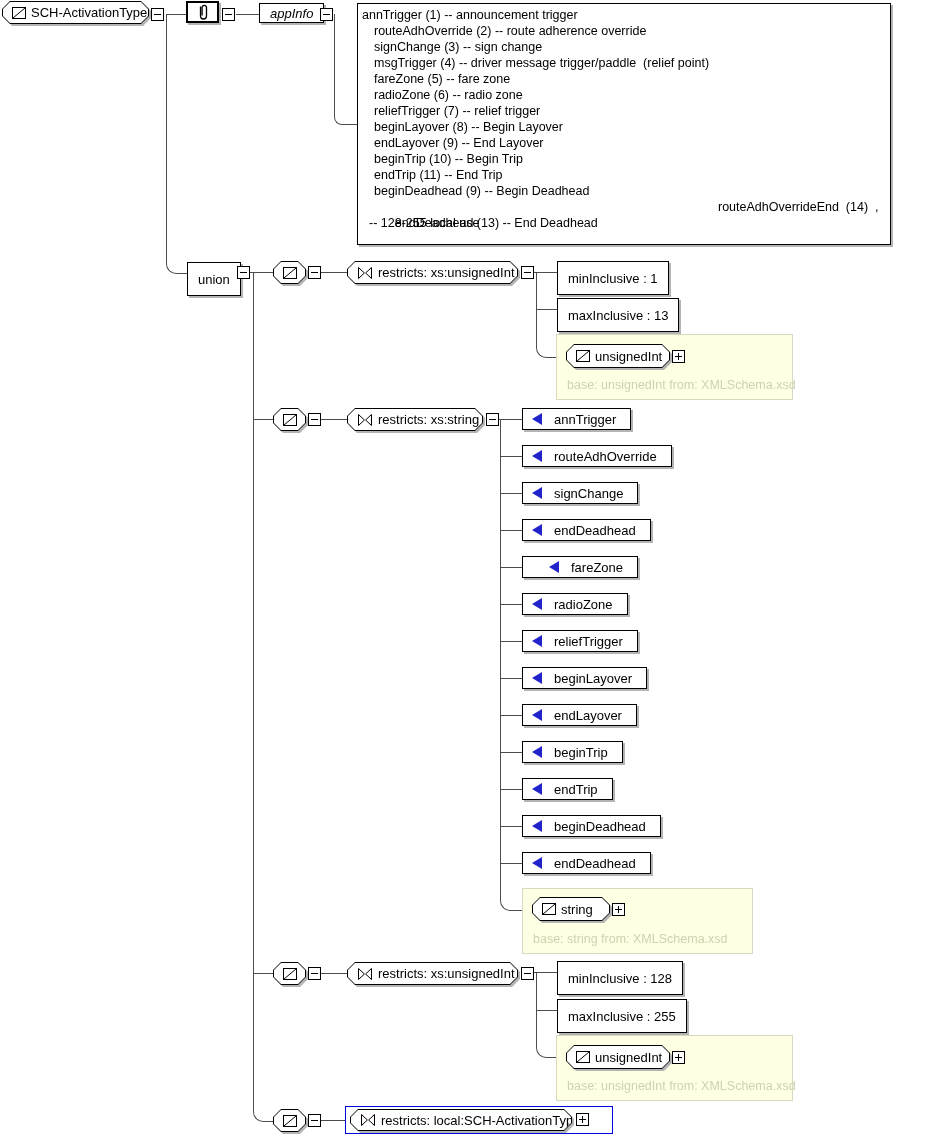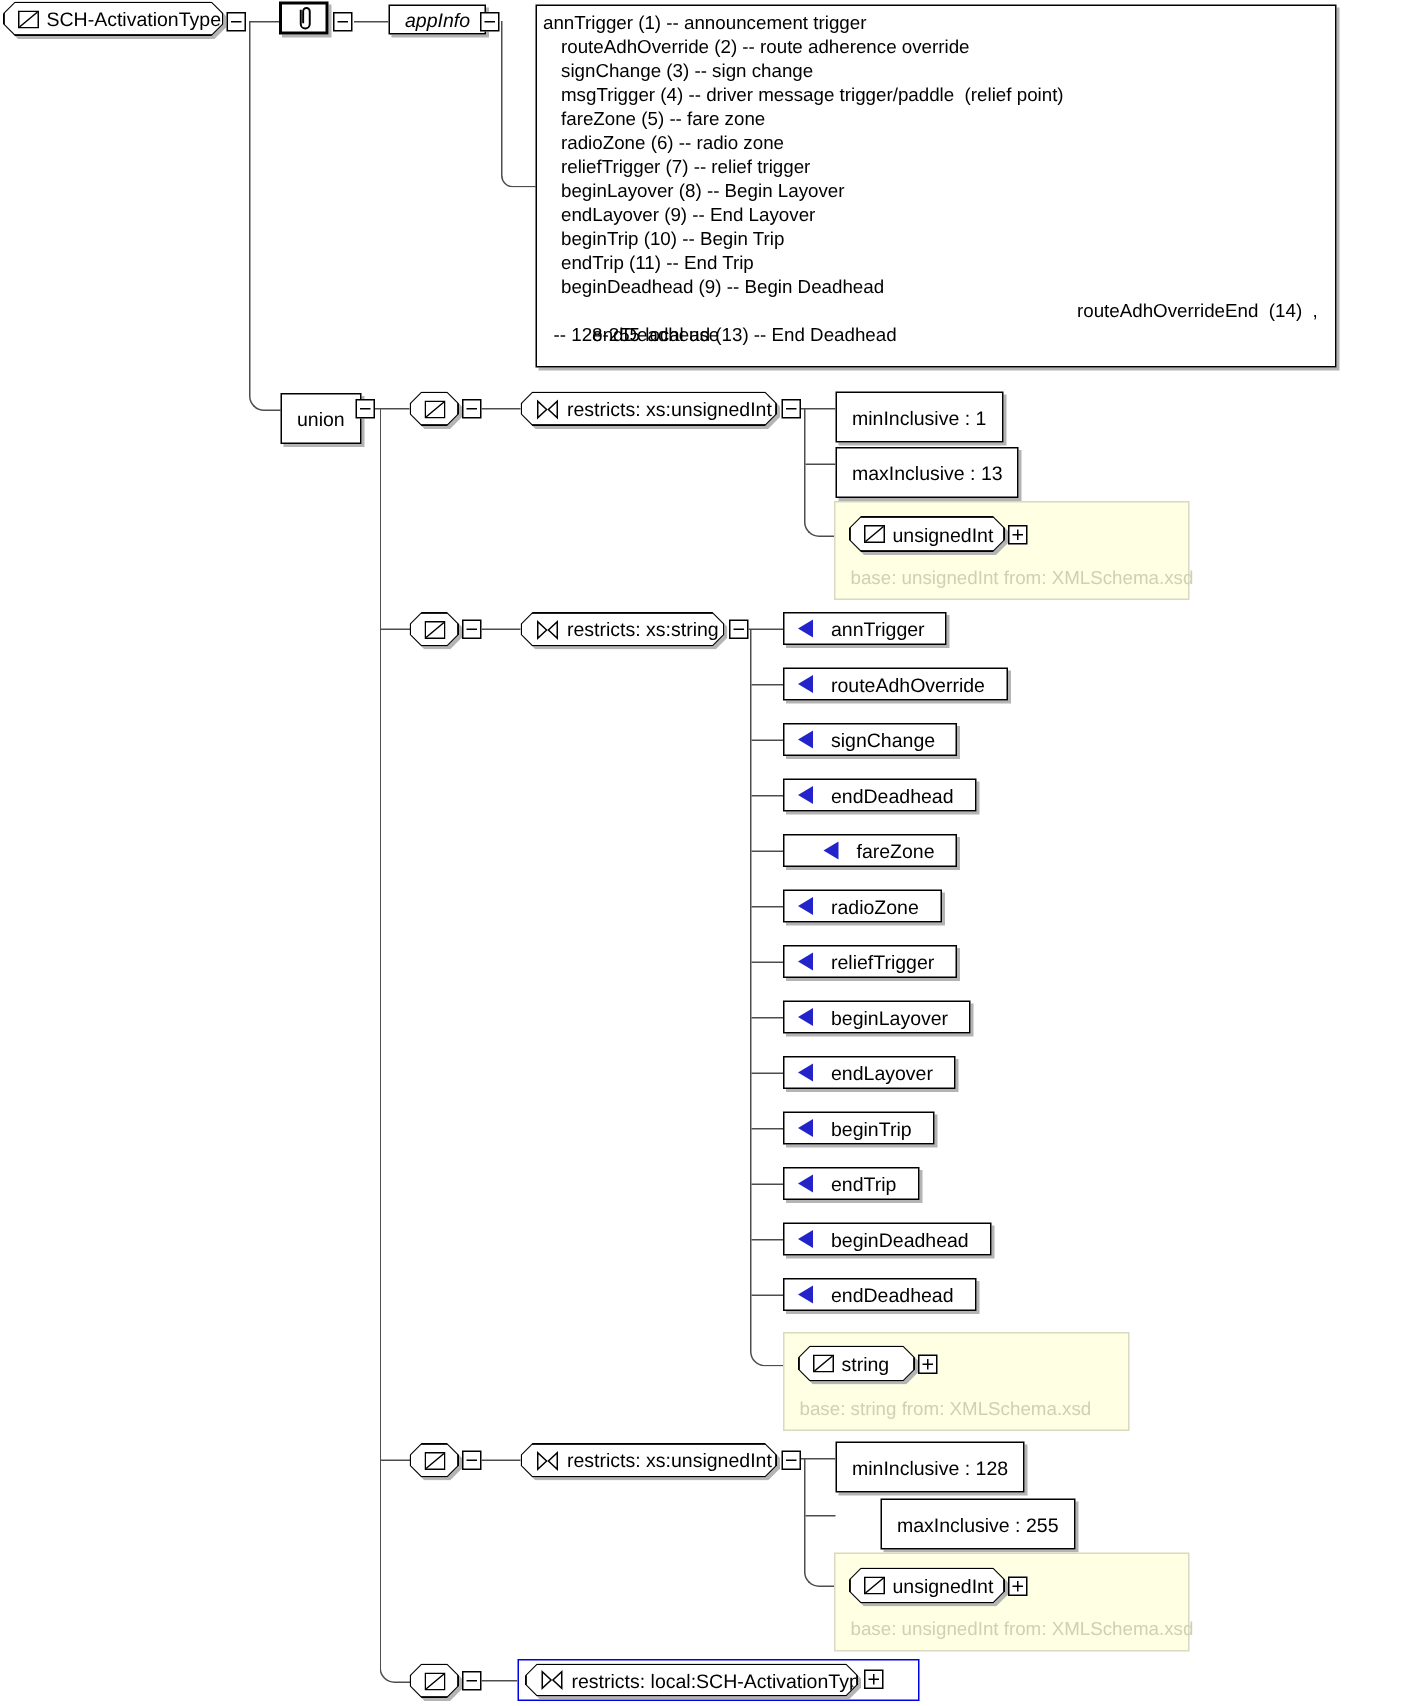--- a/index.html
+++ b/index.html
@@ -317,21 +317,21 @@
     <path d="M14.5 1.5 L14.5 12.5 L8.6 7 Z" fill="#fff" stroke="#000"></path>
   </svg>
 <span>restricts: xs:unsignedInt</span>
       </div>
   </div>
   <div class="pm" style="left:521px;top:967px;"></div>
 
   <div class="node" style="left:557px;top:961px;">
     <span>minInclusive : 128</span>
   </div>
-  <div class="node" style="left:557px;top:999px;margin-left:30px;">
+  <div class="node" style="left:557px;top:999px;">
     <span>maxInclusive : 255</span>
   </div>
 
   <div class="ybox" style="left:556px;top:1035px;width:237px;height:66px;">
     <div class="note" style="left:10px;top:43px;">base: unsignedInt from: XMLSchema.xsd</div>
   </div>
   <div class="hex" style="left:566px;top:1045px;width:104px;height:24px;">
     <div class="out"></div>
     <div class="in">
   <svg class="ico" width="14" height="12" viewBox="0 0 14 12">

